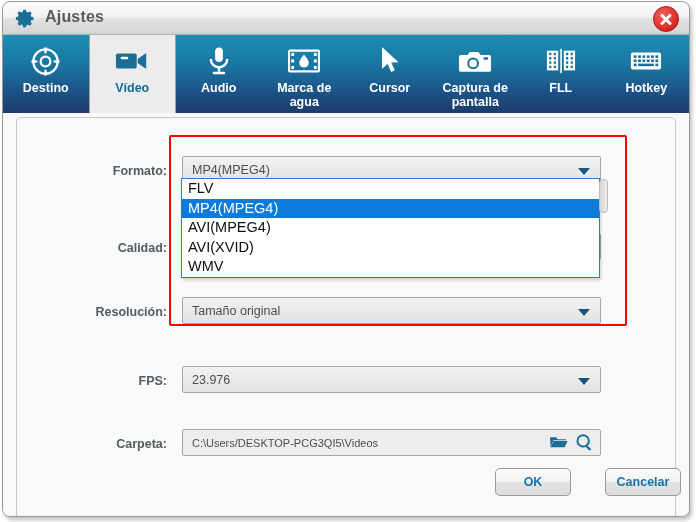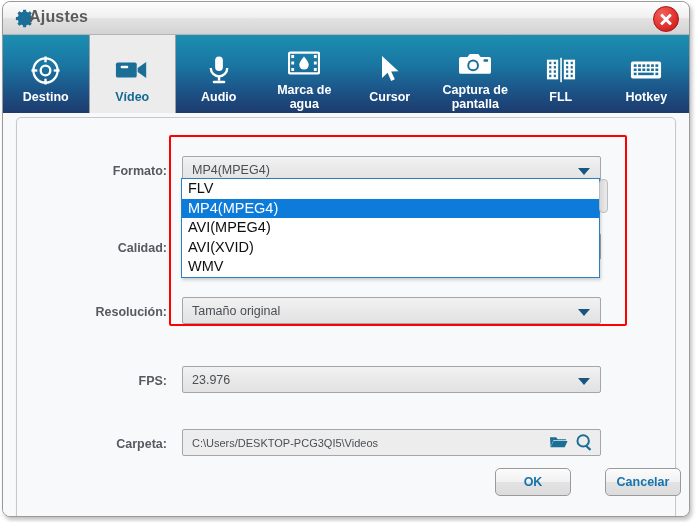--- a/index.html
+++ b/index.html
@@ -37,21 +37,21 @@
     background: linear-gradient(to bottom, #fdfdfd 0%, #f0f0f0 48%, #e2e2e2 52%, #d3d3d3 100%);
     border-bottom: 1px solid #b4b4b4;
     border-top-left-radius: 7px;
     border-top-right-radius: 7px;
   }
   .title-gear {
     position: absolute; left: 12px; top: 6px;
     width: 21px; height: 21px;
   }
   .title-text {
-    position: absolute; left: 26px; top: 6px;
+    position: absolute; left: 42px; top: 6px;
     font-size: 16px; font-weight: bold;
     color: #5b5b5b;
     letter-spacing: .2px;
   }
   .close-btn {
     position: absolute; right: 10px; top: 4px;
     width: 26px; height: 26px;
     border-radius: 50%;
     background: radial-gradient(circle at 34% 28%, #f0605c 0%, #e2332f 55%, #ba1512 100%);
     border: 1px solid #a51411;
@@ -76,21 +76,21 @@
     background: linear-gradient(to bottom, #1b8fb2 0%, #1a76a2 38%, #1c5387 72%, #1d3b6d 100%);
     display: flex;
     align-items: stretch;
   }
   .tab {
     flex: 1 1 0;
     position: relative;
     display: flex;
     flex-direction: column;
     align-items: center;
-    justify-content: center;
+    justify-content: flex-start;
     padding-top: 9px;
     cursor: pointer;
     user-select: none;
   }
   .tab.active {
     background: #ececec;
     border-left: 1px solid #9f9f9f;
     border-right: 1px solid #9f9f9f;
   }
   .tab .ticon {

